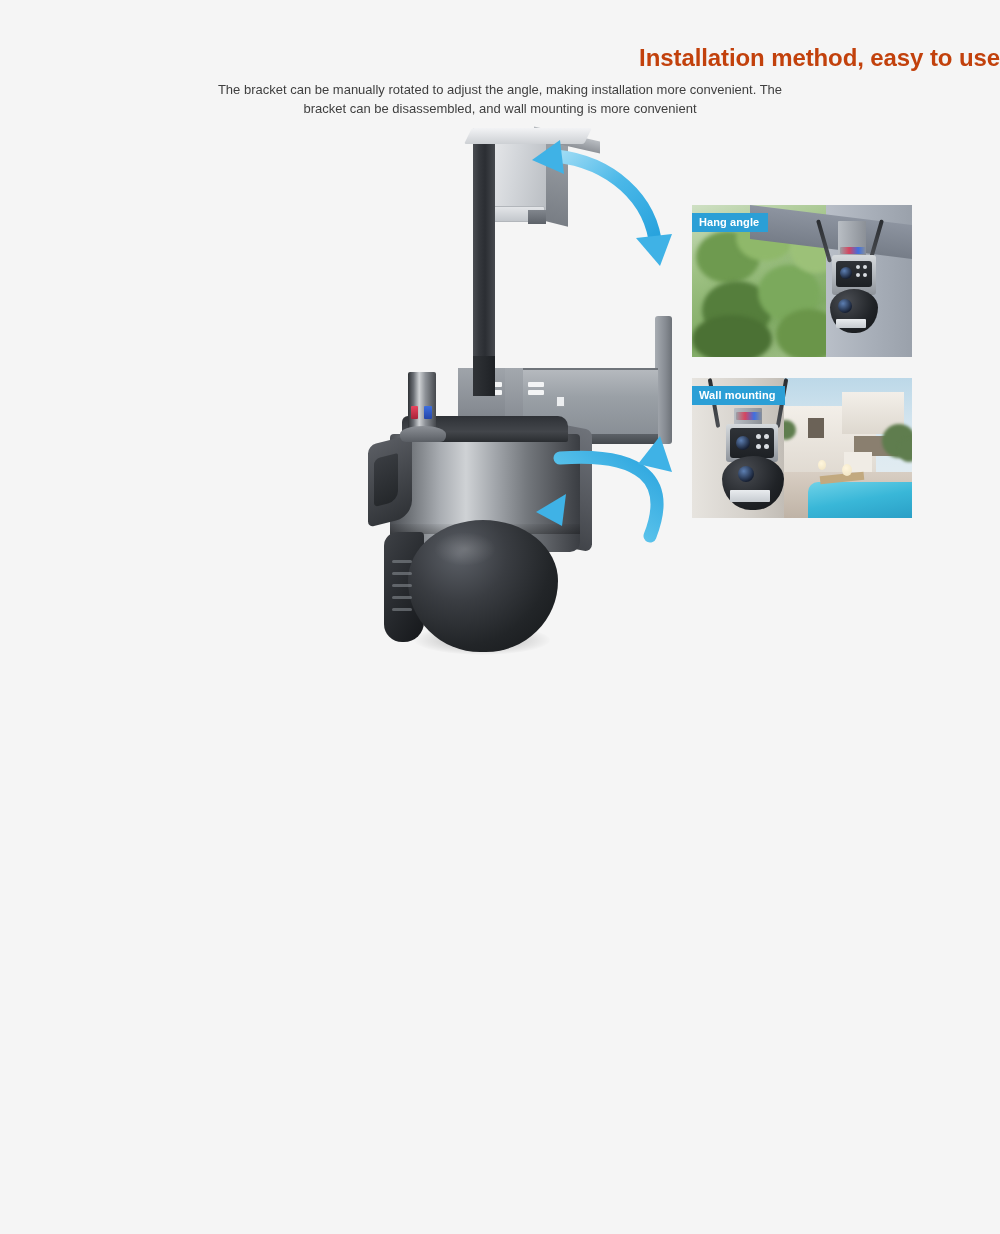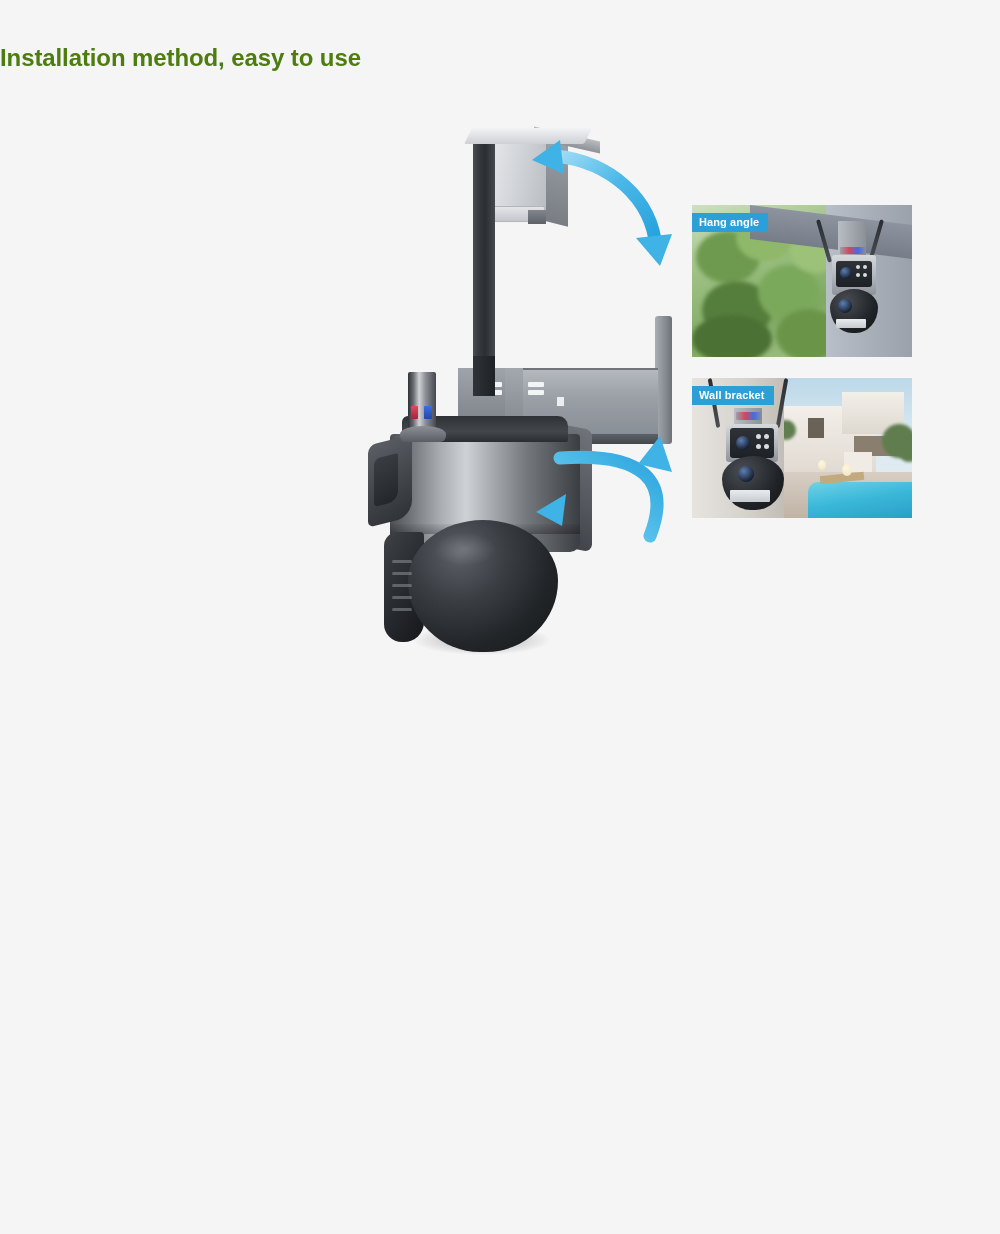--- a/index.html
+++ b/index.html
@@ -19,24 +19,24 @@
     position: relative;
     width: 1000px;
     height: 620px;
   }
 
   .install-title {
     position: absolute;
     top: 44px;
     left: 0;
     width: 1000px;
-    text-align: left;
+    text-align: right;
     font-size: 24px;
     font-weight: bold;
-    color: #4d7c0f;
+    color: #c2410c;
     letter-spacing: -0.1px;
   }
 
   .install-desc {
     position: absolute;
     top: 80px;
     left: 50%;
     transform: translateX(-50%);
     width: 585px;
     text-align: center;
@@ -493,20 +493,21 @@
     width: 1000px;
   }
 </style>
 </head>
 <body>
 
 <section class="install-section">
 
   <h2 class="install-title">Installation method, easy to use</h2>
 
+  <p class="install-desc">The bracket can be manually rotated to adjust the angle, making installation more convenient. The bracket can be disassembled, and wall mounting is more convenient</p>
 
   <div class="camera-stage">
 
     <div class="ceiling-plate"></div>
     <div class="ceiling-plate-side"></div>
 
     <div class="mount-box"></div>
     <div class="mount-box-right"></div>
     <div class="mount-box-foot"></div>
     <div class="mount-box-screw"></div>
@@ -641,21 +642,21 @@
       <div class="mc-lens" style="left:44px; top:58px; width:14px; height:14px;"></div>
       <div class="mc-ir" style="left:64px; top:56px; width:5px; height:5px;"></div>
       <div class="mc-ir" style="left:72px; top:56px; width:5px; height:5px;"></div>
       <div class="mc-ir" style="left:64px; top:66px; width:5px; height:5px;"></div>
       <div class="mc-ir" style="left:72px; top:66px; width:5px; height:5px;"></div>
       <div class="mc-ball" style="left:30px; top:78px; width:62px; height:54px;"></div>
       <div class="mc-lens" style="left:46px; top:88px; width:16px; height:16px;"></div>
       <div class="mc-badge" style="left:38px; top:112px; width:40px; height:12px;"></div>
     </div>
 
-    <span class="inset-label">Wall bracket</span>
+    <span class="inset-label">Wall mounting</span>
   </div>
 </section>
 
 <section class="usage-section">
 
   
 
   
 
   

